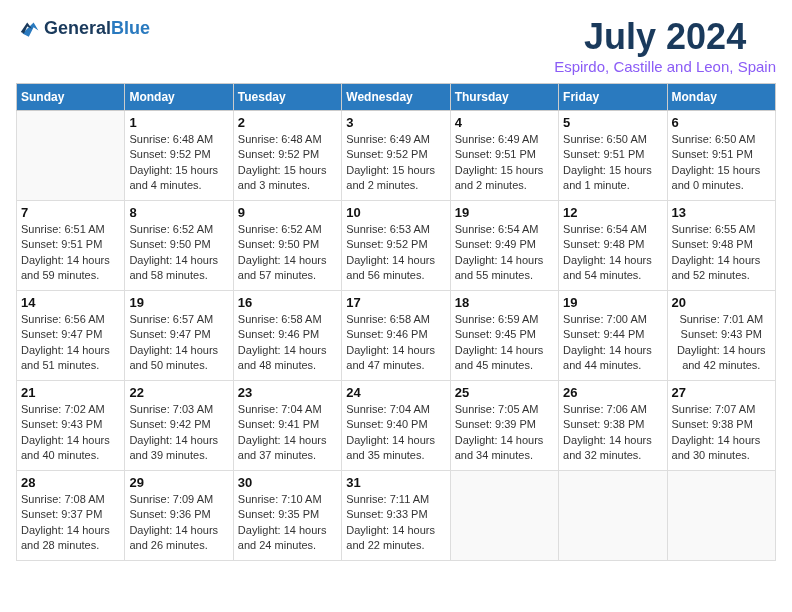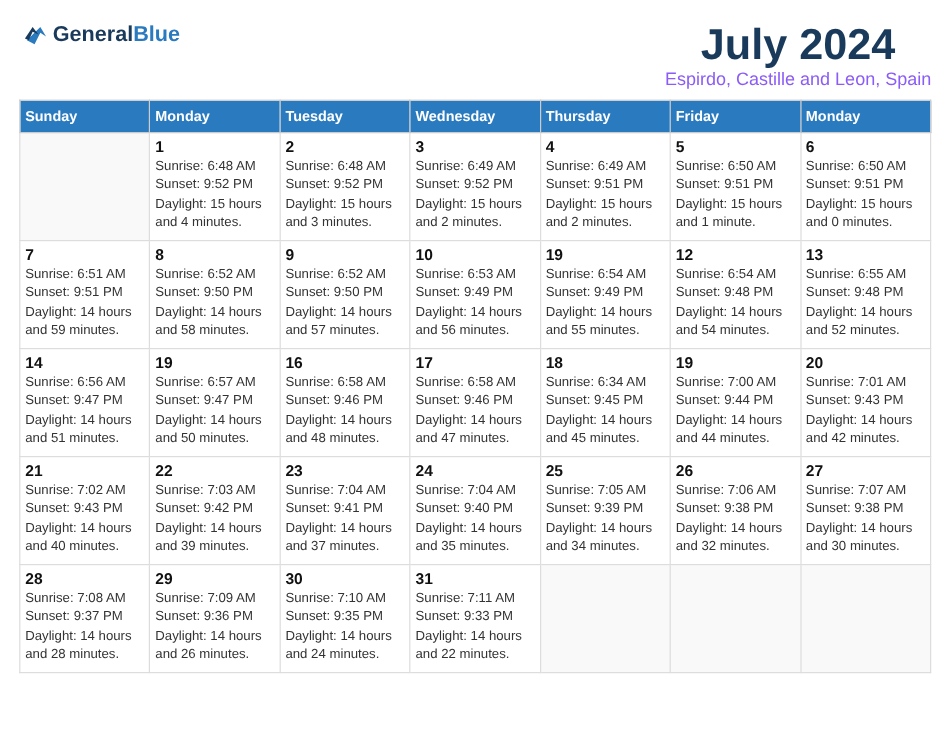--- a/index.html
+++ b/index.html
@@ -179,21 +179,21 @@
         <td>
           <div class="day-number">9</div>
           <div class="day-info" style="white-space: pre-line;">Sunrise: 6:52 AM
 Sunset: 9:50 PM
 Daylight: 14 hours
 and 57 minutes.</div>
         </td>
         <td>
           <div class="day-number">10</div>
           <div class="day-info" style="white-space: pre-line;">Sunrise: 6:53 AM
-Sunset: 9:49 PM
+Sunset: 9:52 PM
 Daylight: 14 hours
 and 56 minutes.</div>
         </td>
         <td>
           <div class="day-number">19</div>
           <div class="day-info" style="white-space: pre-line;">Sunrise: 6:54 AM
 Sunset: 9:49 PM
 Daylight: 14 hours
 and 55 minutes.</div>
         </td>
@@ -236,35 +236,35 @@
         </td>
         <td>
           <div class="day-number">17</div>
           <div class="day-info" style="white-space: pre-line;">Sunrise: 6:58 AM
 Sunset: 9:46 PM
 Daylight: 14 hours
 and 47 minutes.</div>
         </td>
         <td>
           <div class="day-number">18</div>
-          <div class="day-info" style="white-space: pre-line;">Sunrise: 6:34 AM
+          <div class="day-info" style="white-space: pre-line;">Sunrise: 6:59 AM
 Sunset: 9:45 PM
 Daylight: 14 hours
 and 45 minutes.</div>
         </td>
         <td>
           <div class="day-number">19</div>
           <div class="day-info" style="white-space: pre-line;">Sunrise: 7:00 AM
 Sunset: 9:44 PM
 Daylight: 14 hours
 and 44 minutes.</div>
         </td>
         <td>
           <div class="day-number">20</div>
-          <div class="day-info" style="white-space: pre-line;">Sunrise: 7:01 AM
+          <div class="day-info" style="white-space: pre-line; text-align: center;">Sunrise: 7:01 AM
 Sunset: 9:43 PM
 Daylight: 14 hours
 and 42 minutes.</div>
         </td>
       </tr>
       <tr>
         <td>
           <div class="day-number">21</div>
           <div class="day-info" style="white-space: pre-line;">Sunrise: 7:02 AM
 Sunset: 9:43 PM

